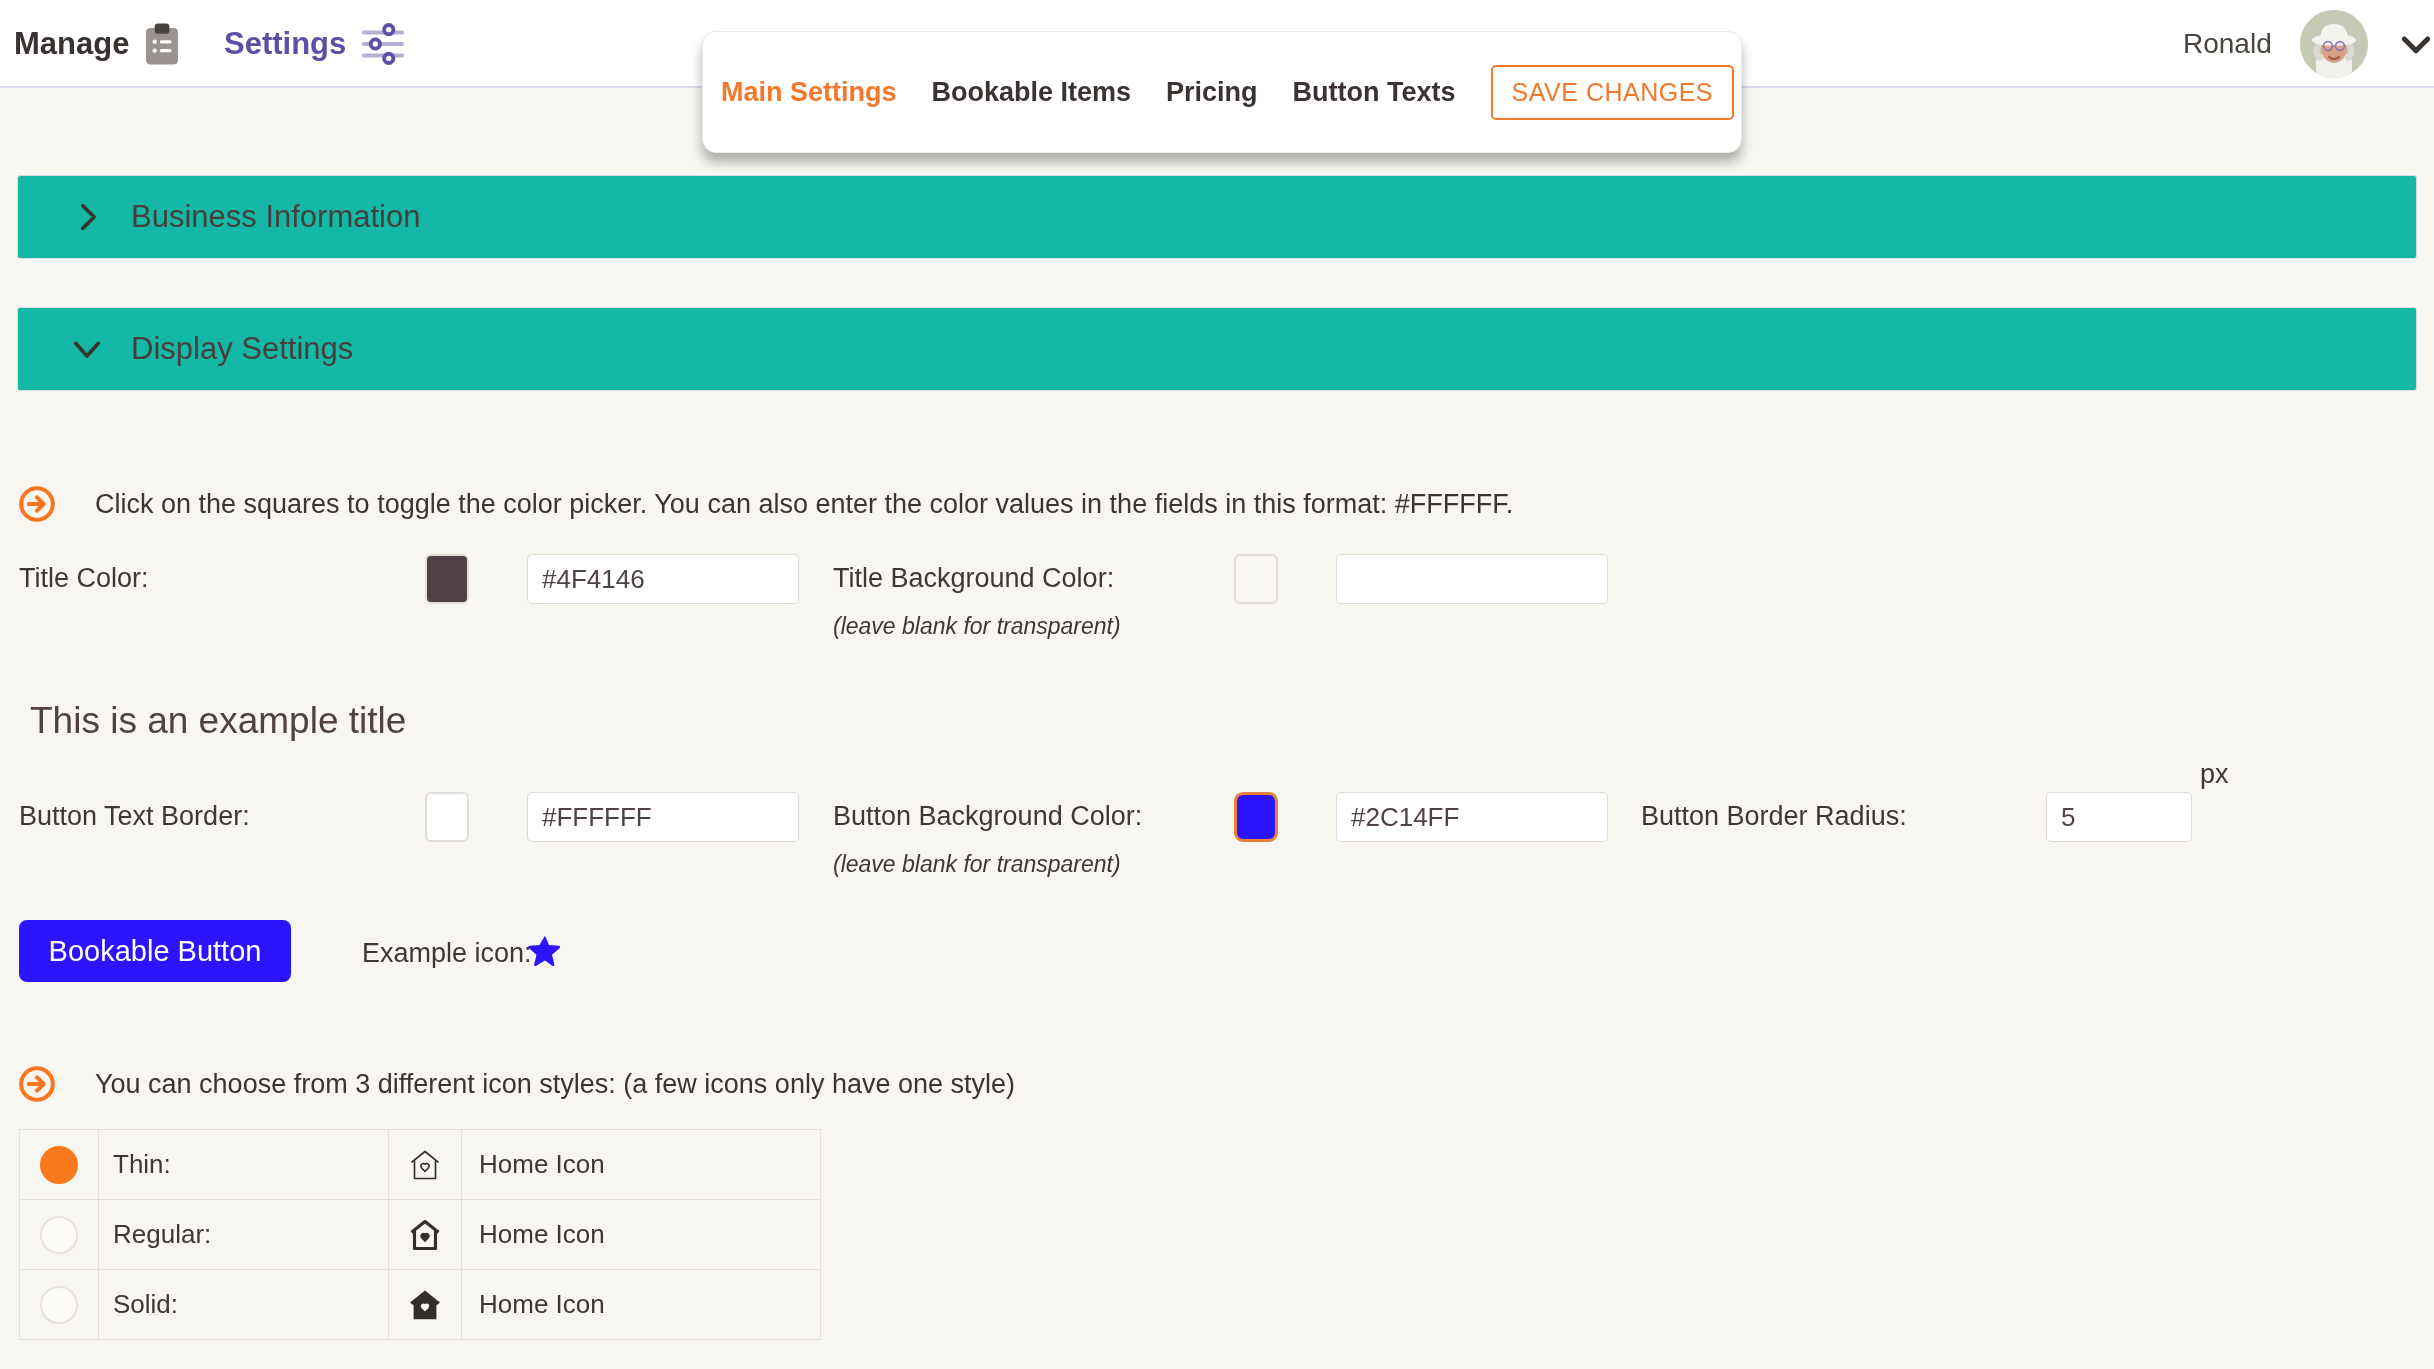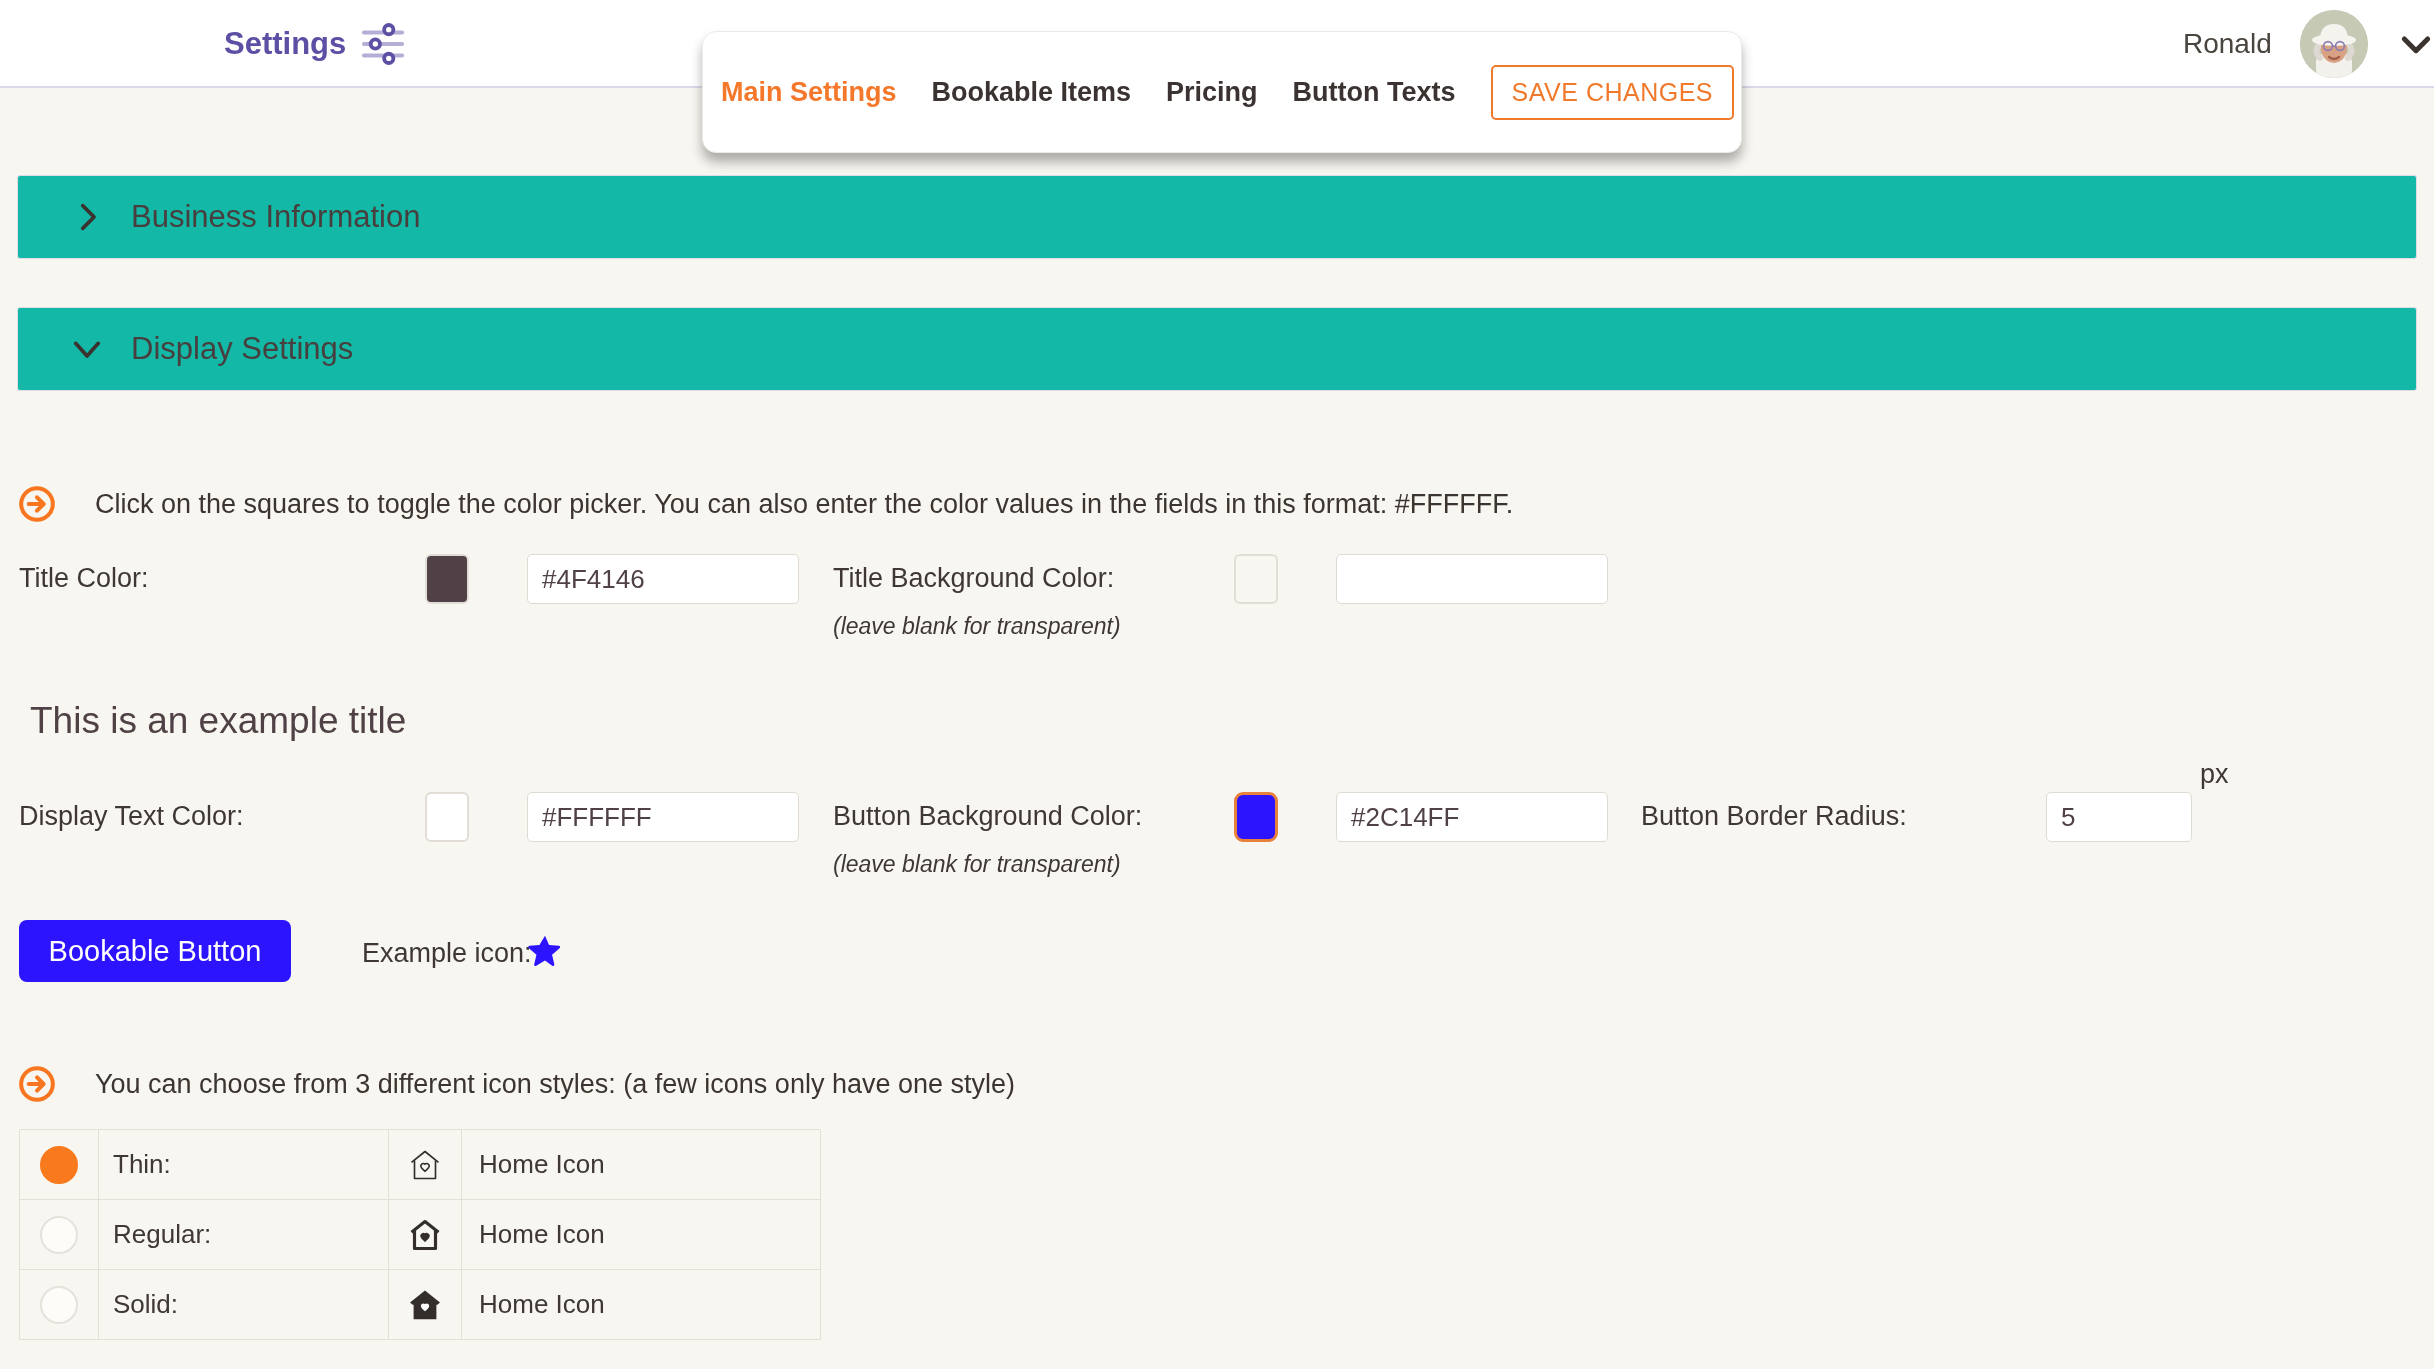--- a/index.html
+++ b/index.html
@@ -90,20 +90,33 @@
     border:2px solid #E5E2DC; background:#FDFCF9; cursor:pointer;
   }
   .radio.selected { background:#F87A1D; border-color:#F87A1D; }
   .star { width:36px; height:36px; }
   svg { display:block; }
 </style>
 </head>
 <body>
 
 <div class="header">
+  <div class="header-item" style="left:14px;">
+    <span class="manage-label">Manage</span>
+    <span>
+      <svg width="38" height="44" viewBox="0 0 26 30">
+        <rect x="2" y="4" width="22" height="25" rx="3" fill="#9B948E"></rect>
+        <rect x="8" y="1" width="10" height="7" rx="2" fill="#47413D"></rect>
+        <circle cx="8" cy="13.5" r="1.5" fill="#FFFFFF"></circle>
+        <rect x="11.5" y="12.5" width="8" height="2.2" rx="1.1" fill="#FFFFFF"></rect>
+        <circle cx="8" cy="19.5" r="1.5" fill="#FFFFFF"></circle>
+        <rect x="11.5" y="18.5" width="8" height="2.2" rx="1.1" fill="#FFFFFF"></rect>
+      </svg>
+    </span>
+  </div>
 
   <div class="header-item" style="left:224px;">
     <span class="settings-label">Settings</span>
     <span>
       <svg width="46" height="46" viewBox="0 0 24 24" stroke="#5C50A4" stroke-width="2" fill="#FFFFFF" stroke-linecap="round">
         <line x1="2" y1="6" x2="22" y2="6" opacity="0.45"></line>
         <circle cx="15" cy="4.5" r="2.4"></circle>
         <line x1="2" y1="12" x2="22" y2="12" opacity="0.45"></line>
         <circle cx="8" cy="12" r="2.4"></circle>
         <line x1="2" y1="18" x2="22" y2="18" opacity="0.45"></line>
@@ -176,21 +189,21 @@
 <span class="abs field-label" style="left:19px; top:563px;">Title Color:</span>
 <div class="abs swatch dark" style="left:425px; top:554px;"></div>
 <input class="abs text-input" style="left: 527px; top: 554px;" value="#4F4146">
 <span class="abs field-label" style="left:833px; top:563px;">Title Background Color:</span>
 <div class="abs swatch transparent" style="left:1234px; top:554px;"></div>
 <input class="abs text-input" style="left: 1336px; top: 554px;" value="">
 <span class="abs hint" style="left:833px; top:613px;">(leave blank for transparent)</span>
 
 <span class="abs example-title" style="left:30px; top:700px;">This is an example title</span>
 
-<span class="abs field-label" style="left:19px; top:801px;">Display Text Color:</span>
+<span class="abs field-label" style="left:19px; top:801px;">Button Text Border:</span>
 <div class="abs swatch white" style="left:425px; top:792px;"></div>
 <input class="abs text-input" style="left: 527px; top: 792px;" value="#FFFFFF">
 <span class="abs field-label" style="left:833px; top:801px;">Button Background Color:</span>
 <div class="abs swatch blue-selected" style="left:1234px; top:792px;"></div>
 <input class="abs text-input" style="left: 1336px; top: 792px;" value="#2C14FF">
 <span class="abs hint" style="left:833px; top:851px;">(leave blank for transparent)</span>
 <span class="abs field-label" style="left:1641px; top:801px;">Button Border Radius:</span>
 <input class="abs text-input small" style="left: 2046px; top: 792px;" value="5">
 <span class="abs field-label" style="left:2200px; top:759px;">px</span>
 

